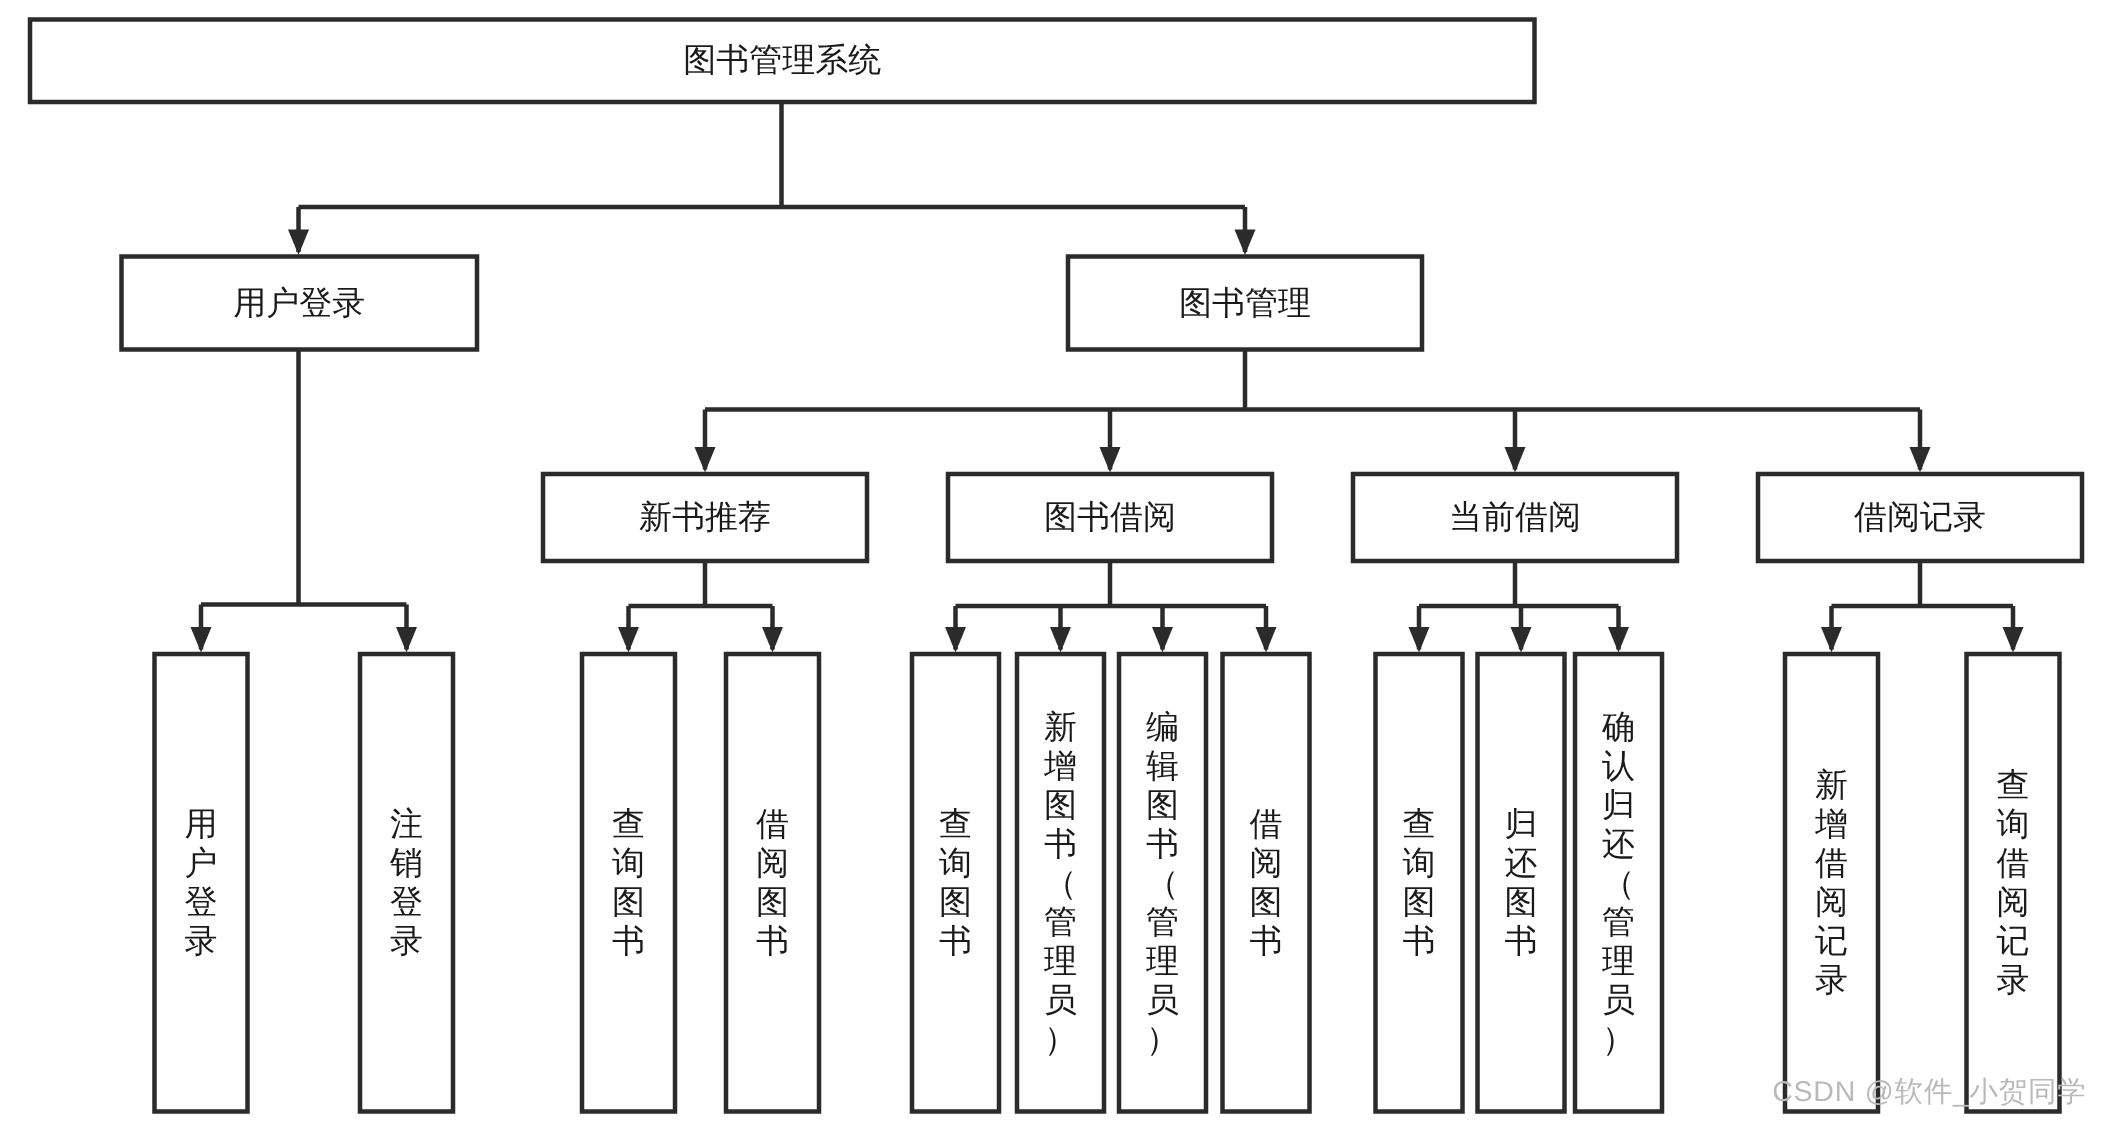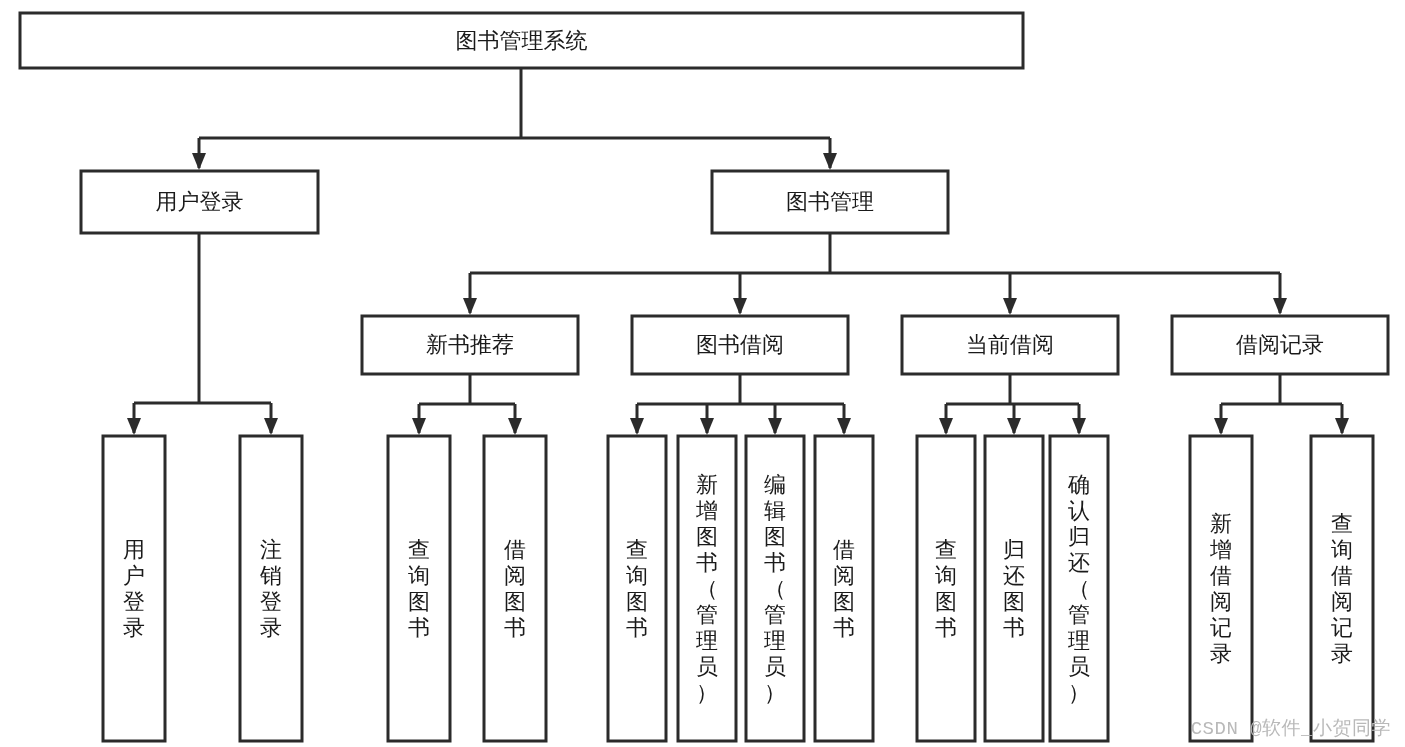--- a/index.html
+++ b/index.html
@@ -54,21 +54,21 @@
   .node-label-v {
     font-family: "DejaVu Sans", "Liberation Sans", sans-serif;
     font-size: 22px;
     fill: #1a1a1a;
     text-anchor: middle;
   }
   .watermark-text {
     position: absolute;
     right: 14px;
     bottom: 6px;
-    font-family: Liberation Mono, monospace;
+    font-family: Liberation Sans, sans-serif;
     font-size: 19px;
     color: #b9b9b9;
     white-space: nowrap;
     letter-spacing: 0.5px;
     user-select: none;
   }
 </style>
 </head>
 <body>
 

